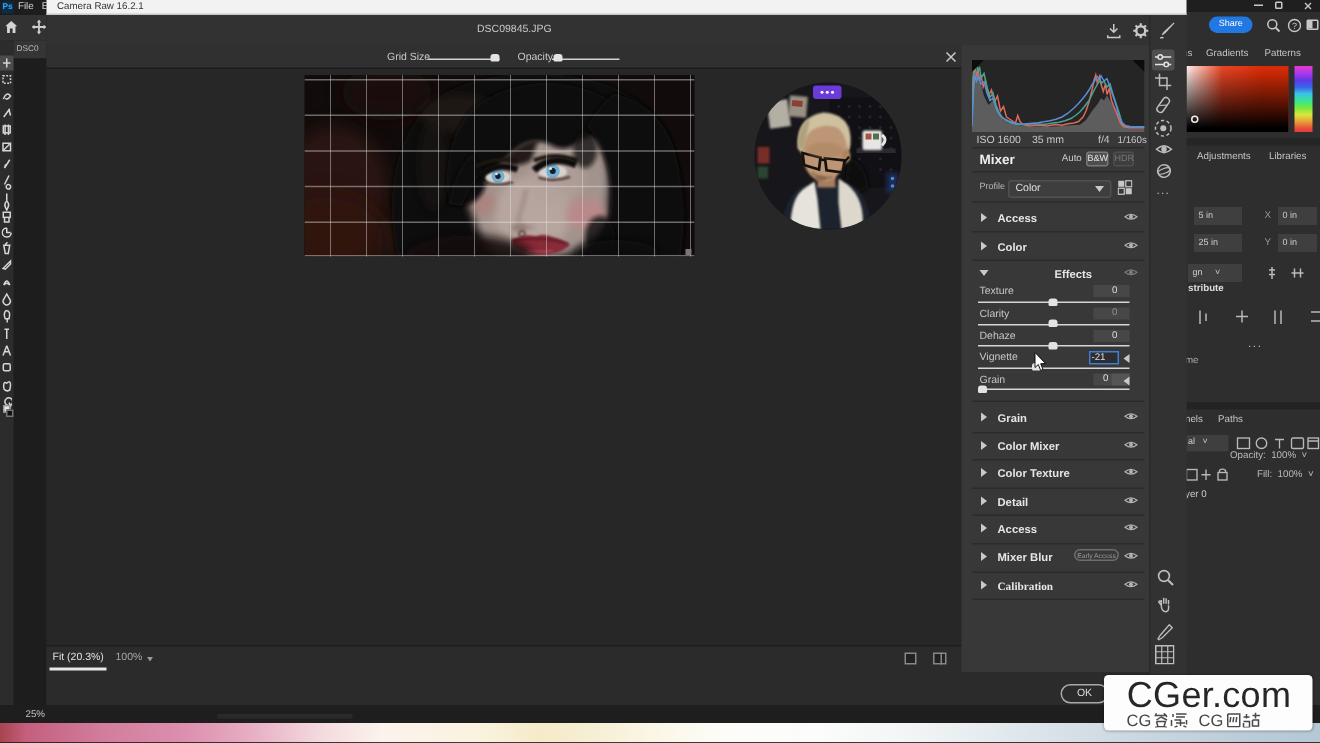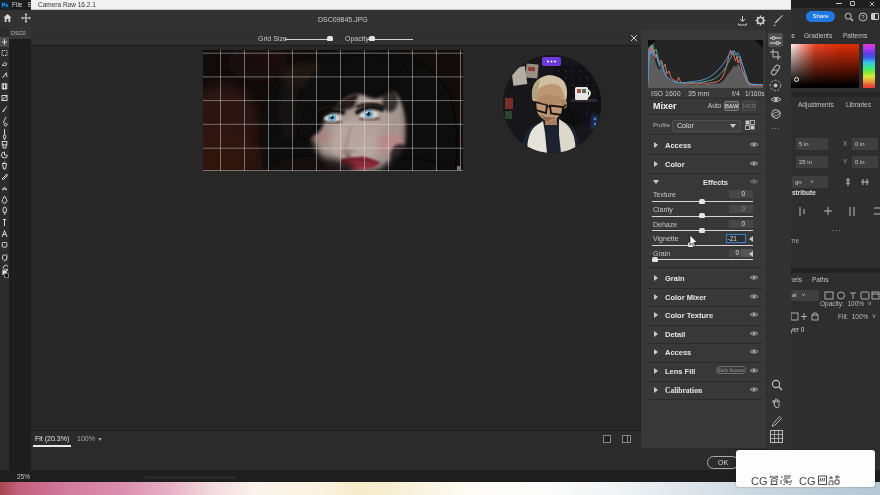--- a/index.html
+++ b/index.html
@@ -499,21 +499,21 @@
     </svg>
 <div class="sep" style="top:343.4px;"></div>
 <div class="chR" style="left:654px;top:349px;"></div>
     <div class="hdr" style="top:349px;">Access</div>
 <svg class="eyeic" style="top:348px;" width="10" height="7" viewBox="0 0 10 7">
       <path d="M1 3.5 Q5 0.2 9 3.5 Q5 6.8 1 3.5 Z" fill="none" stroke="#b2b2b2" stroke-width="0.8"></path>
       <circle cx="5" cy="3.5" r="1.3" fill="#b2b2b2"></circle>
     </svg>
 <div class="sep" style="top:362px;"></div>
 <div class="chR" style="left:654px;top:368px;"></div>
-    <div class="hdr" style="top:368px;">Lens Fill</div>
+    <div class="hdr" style="top:368px;">Mixer Blur</div>
 <div class="abs" style="left:716px;top:366px;width:30px;height:8px;border:1px solid #6e6e6e;border-radius:4px;color:#9a9a9a;font-size:4.5px;text-align:center;line-height:7px;white-space:nowrap;">Early Access</div>
 <svg class="eyeic" style="top:367px;" width="10" height="7" viewBox="0 0 10 7">
       <path d="M1 3.5 Q5 0.2 9 3.5 Q5 6.8 1 3.5 Z" fill="none" stroke="#b2b2b2" stroke-width="0.8"></path>
       <circle cx="5" cy="3.5" r="1.3" fill="#b2b2b2"></circle>
     </svg>
 <div class="sep" style="top:380.6px;"></div>
 <div class="chR" style="left:654px;top:386.5px;"></div>
     <div class="hdr" style="top:386.5px;font-family:Liberation Serif, serif;">Calibration</div>
 <svg class="eyeic" style="top:385.5px;" width="10" height="7" viewBox="0 0 10 7">
       <path d="M1 3.5 Q5 0.2 9 3.5 Q5 6.8 1 3.5 Z" fill="none" stroke="#b2b2b2" stroke-width="0.8"></path>
@@ -565,20 +565,21 @@
     </svg>
 <svg class="abs" style="left:771px;top:416px;" width="11" height="12" viewBox="0 0 11 12">
       <path d="M8.5 0.5 L10.5 2.5 L4 9 L1.5 10.5 L1 10 L2.5 7.5 Z" fill="none" stroke="#bdbdbd" stroke-width="0.9"></path>
     </svg>
 <svg class="abs" style="left:770px;top:430px;" width="13" height="13" viewBox="0 0 13 13">
       <rect x="0.5" y="0.5" width="12" height="12" fill="none" stroke="#bdbdbd" stroke-width="1"></rect>
       <path d="M4.5 0.5 L4.5 12.5 M8.5 0.5 L8.5 12.5 M0.5 4.5 L12.5 4.5 M0.5 8.5 L12.5 8.5" stroke="#bdbdbd" stroke-width="0.8"></path>
     </svg>
 
 <div class="abs" style="left:736px;top:450px;width:139px;height:37px;background:#fdfdfd;border-radius:3px;box-shadow:0 0 2px rgba(0,0,0,0.4);"></div>
+<div class="abs" style="left:738px;top:450px;width:136px;font-size:24px;color:#262626;letter-spacing:0.2px;text-align:center;">CGer.com</div>
 <div class="abs" style="left:751px;top:474.5px;font-size:11px;color:#474747;">CG</div>
 <svg class="abs" style="left:769px;top:475px;" width="24" height="10" viewBox="0 0 24 10">
       <g stroke="#4a4a4a" stroke-width="1" fill="none">
 <path d="M1 2 L9 2 M2 0.5 L1 2.5 M7 0.5 L9 3 M5 3 L2 5 M5 3 L9 5 M2 6 L8 6 L7 9.5 L3 9.5 L2 6 M3 9.5 L1 10 M7 9.5 L9 10"></path>
 <path d="M13 1 L13 3 M12 5 L12 9 M15 1 L22 1 M15 3 L21 3 M14 5 L18 5 L18 9 M15 7 L21 7 M16 9 L14 10 M20 9 L22 10 M22 5 L22 8"></path>
 </g>
     </svg>
 <div class="abs" style="left:799px;top:474.5px;font-size:11px;color:#474747;">CG</div>
 <svg class="abs" style="left:817px;top:475px;" width="24" height="10" viewBox="0 0 24 10">
       <g stroke="#4a4a4a" stroke-width="1" fill="none">

